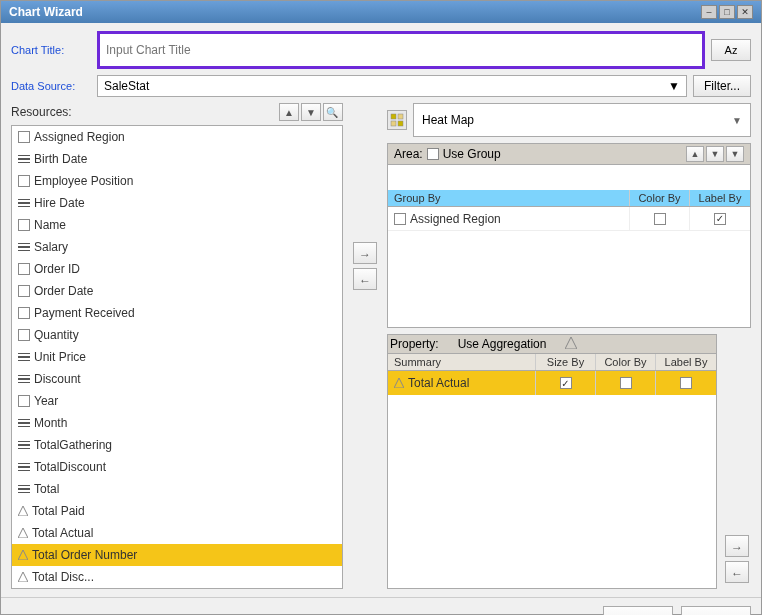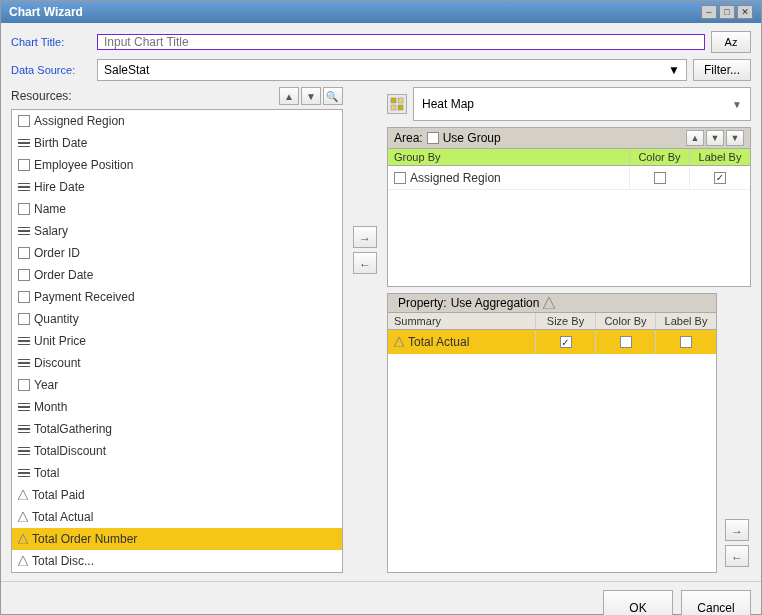--- a/index.html
+++ b/index.html
@@ -49,22 +49,22 @@
       align-items: center;
       gap: 6px;
     }
     .form-label {
       font-size: 11px;
       color: #1d4ed8;
       min-width: 80px;
     }
     .form-input {
       flex: 1;
-      height: 16px;
-      border: 1px solid #6d28d9;
+      height: 38px;
+      border: 3px solid #6d28d9;
       background: white;
       padding: 2px 6px;
       font-size: 12px;
       color: #999;
     }
     .form-button {
       height: 22px;
       padding: 0 10px;
       border: 1px solid #aaa;
       background: linear-gradient(to bottom, #fdfdfd, #e8e8e8);
@@ -195,22 +195,23 @@
       border: 1px solid #aaa;
       background: linear-gradient(to bottom, #fdfdfd, #e8e8e8);
       display: flex; align-items: center; justify-content: center;
       cursor: pointer;
       font-size: 9px;
       color: #555;
     }
     .area-table-header {
       display: grid;
       grid-template-columns: 1fr 60px 60px;
-      background: #bef264;
+      background: #7dd3fc;
       border-bottom: 1px solid #aaa;
+      margin-top: 25px;
     }
     .area-col-header {
       padding: 2px 6px;
       font-size: 11px;
       color: #333;
       border-right: 1px solid #ccc;
     }
     .area-col-header:last-child { border-right: none; }
     .area-row {
       display: grid;
@@ -233,24 +234,23 @@
 
     
     .property-panel {
       border: 1px solid #aaa;
       background: white;
       display: flex;
       flex-direction: column;
     }
     .property-header {
       background: #d4d0c8;
-      padding: 2px 10px;
-      display: flex;
-      align-items: center;
-      gap: 4px;
+      padding: 2px 2px;
+      display: flex;
+      gap: 19px;
       border-bottom: 1px solid #aaa;
     }
     .property-table-header {
       display: grid;
       grid-template-columns: 1fr 60px 60px 60px;
       background: #e8e4dc;
       border-bottom: 1px solid #aaa;
     }
     .prop-col-header {
       padding: 2px 6px;

